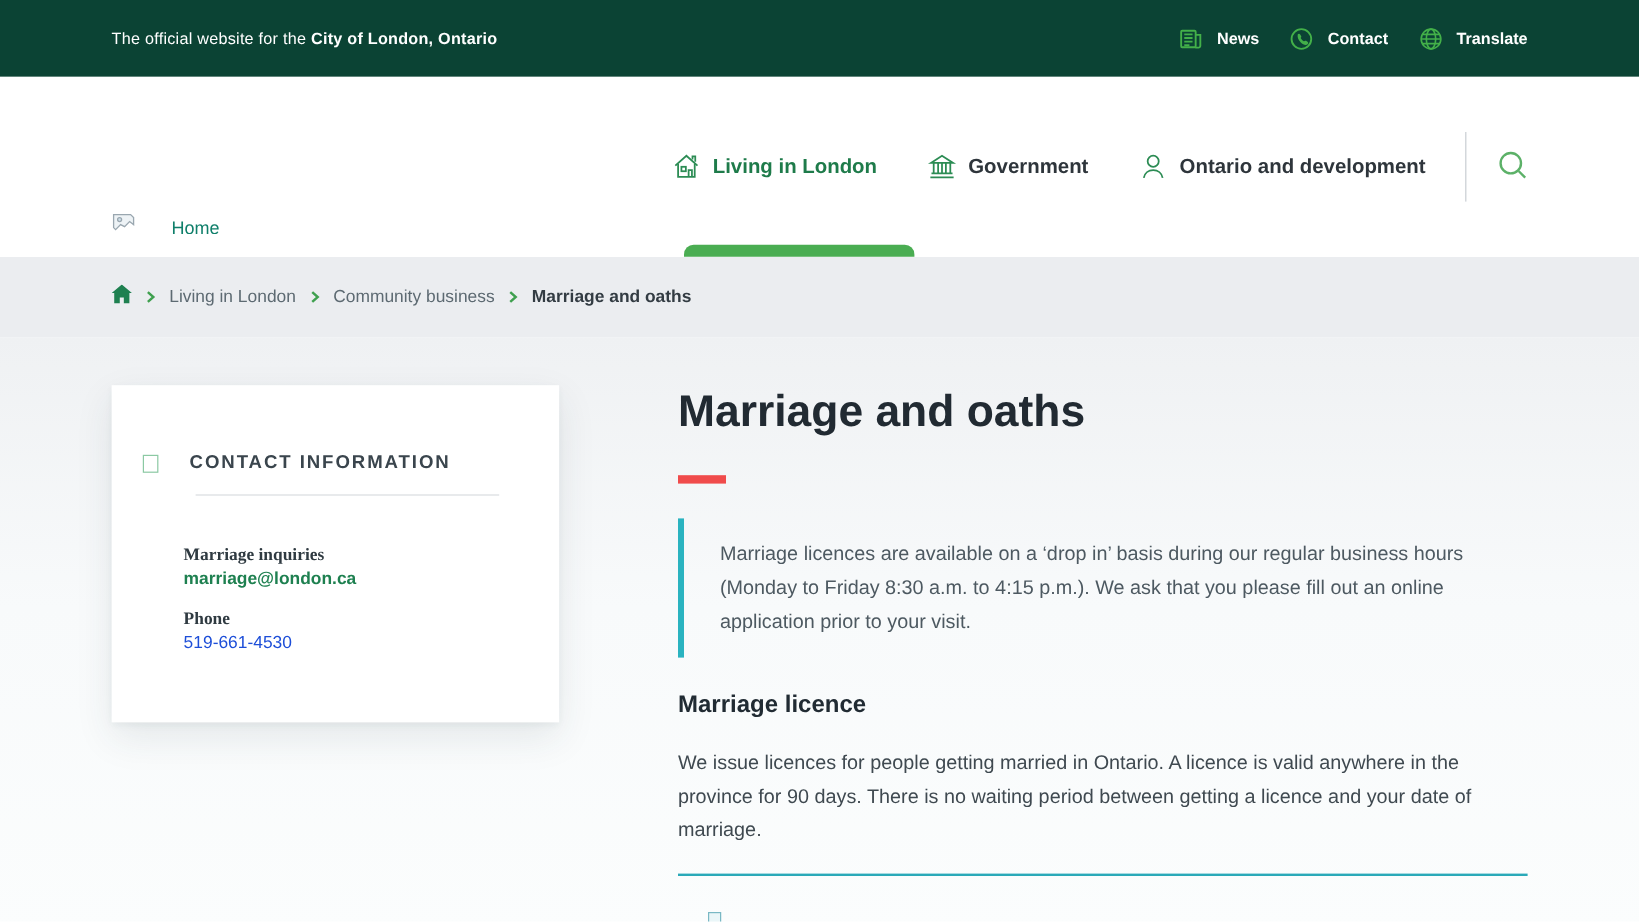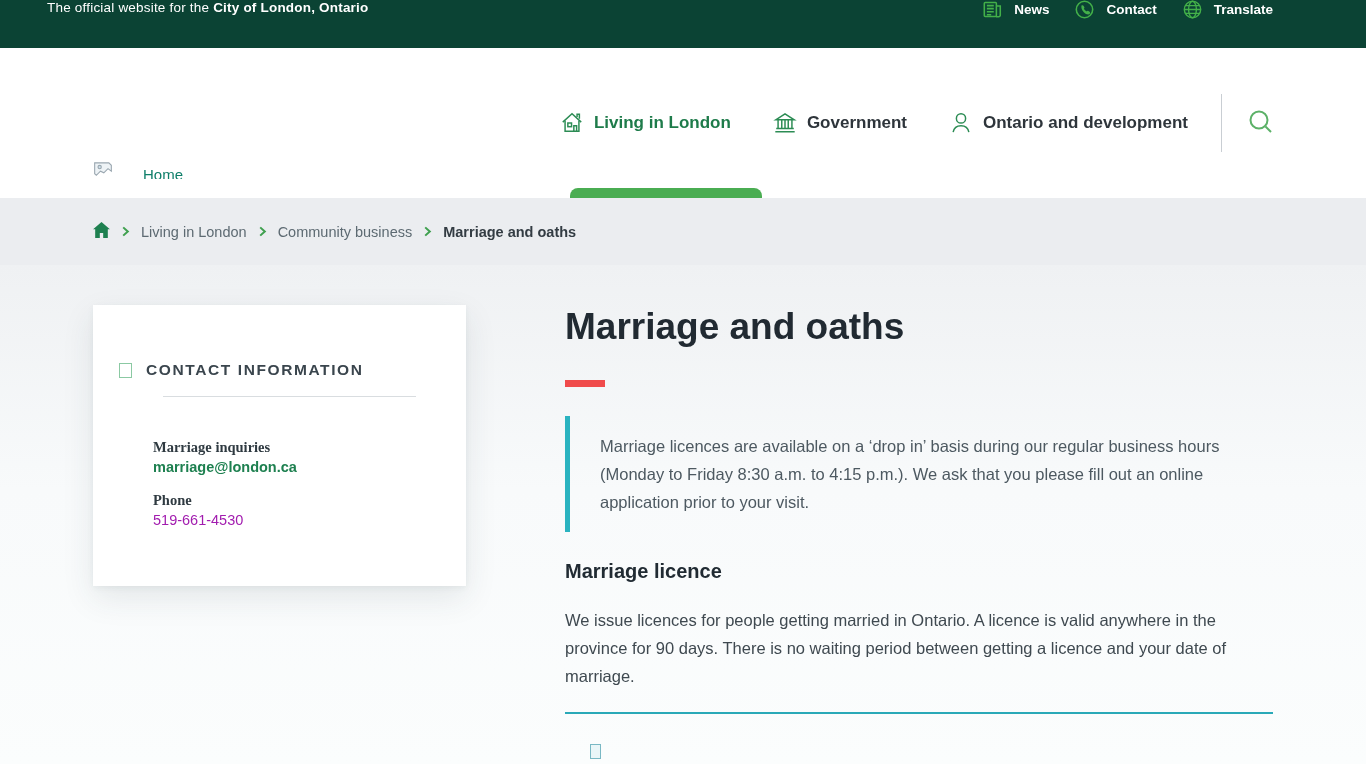--- a/index.html
+++ b/index.html
@@ -2,22 +2,22 @@
 <html><head>
 <meta charset="utf-8">
 <style>
   * { margin: 0; padding: 0; box-sizing: border-box; }
   html, body { width: 1366px; height: 768px; overflow: hidden; }
   body { font-family: "Liberation Sans", "DejaVu Sans", sans-serif; background: #ffffff; }
   .page { width: 1366px; height: 768px; position: relative; }
 
   
   .topbar {
-    height: 48px; background: #0b4334; display: flex; align-items: flex-start;
-    justify-content: space-between; padding: 0 93px 0 47px;
+    height: 64px; background: #0b4334; display: flex; align-items: center;
+    justify-content: space-between; padding: 0 93px 0 93px;
   }
   .tagline { color: #ffffff; font-size: 13.5px; letter-spacing: .2px; }
   .tagline strong { font-weight: 700; }
   .topbar-links { display: flex; align-items: center; gap: 26px; }
   .toplink { display: flex; align-items: center; gap: 12px; color: #ffffff; font-size: 13.5px; font-weight: 700; text-decoration: none; cursor: pointer; }
   .toplink svg { display: block; }
 
   
   .mainhead { height: 150px; background: #ffffff; position: relative; }
   .logo { position: absolute; left: 93px; top: 113px; display: flex; align-items: flex-start; gap: 3px; text-decoration: none; cursor: pointer; }
@@ -45,30 +45,30 @@
   .content {
     position: relative; height: 499px;
     background: linear-gradient(180deg, #eff1f3 0%, #f8fafb 45%, #fbfdfd 100%);
   }
 
   
   .contact-card {
     position: absolute; left: 93px; top: 40px; width: 373px; height: 281px;
     background: #ffffff; box-shadow: 0 12px 30px rgba(40,60,70,.10), 0 2px 6px rgba(40,60,70,.06);
   }
-  .card-title-row { display: flex; align-items: center; gap: 14px; margin: 56px 0 0 26px; }
+  .card-title-row { display: flex; align-items: center; gap: 26px; margin: 56px 0 0 26px; }
   .card-title-row h3 { font-size: 15.5px; font-weight: 700; letter-spacing: 1.6px; color: #3a454d; }
   .tofu { display: inline-block; background: #ffffff; }
   .tofu.green { width: 13px; height: 15px; border: 1.5px solid #8bc9a3; }
   .tofu.teal { width: 11px; height: 15px; border: 1.5px solid #79b8c4; background: #eaf6f8; }
   .card-divider { border: none; border-top: 1px solid #d9dde0; margin: 17px 50px 0 70px; }
   .card-body { margin: 40px 0 0 60px; }
   .card-label { font-size: 14.5px; font-weight: 700; color: #2f3a41; line-height: 20px; font-family: Liberation Serif, serif; }
   .card-email { display: inline-block; font-size: 14.5px; font-weight: 700; color: #1e8050; text-decoration: none; cursor: pointer; line-height: 20px; }
-  .card-phone { font-size: 14.5px; color: #a21caf; line-height: 20px; }
+  .card-phone { font-size: 14.5px; color: #1d4ed8; line-height: 20px; }
   .card-group { margin-bottom: 13px; }
 
   
   .main-col { position: absolute; left: 565px; top: 0; width: 708px; }
   .main-col h1 { margin-top: 40px; font-size: 37px; line-height: 44px; font-weight: 700; color: #212a32; }
   .red-bar { margin-top: 31px; width: 40px; height: 7px; background: #f04b4b; }
   .callout {
     margin-top: 29px; border-left: 5px solid #2ab3c0; padding: 16px 0 16px 30px;
     font-size: 16.5px; line-height: 28px; color: #4d5961;
   }

